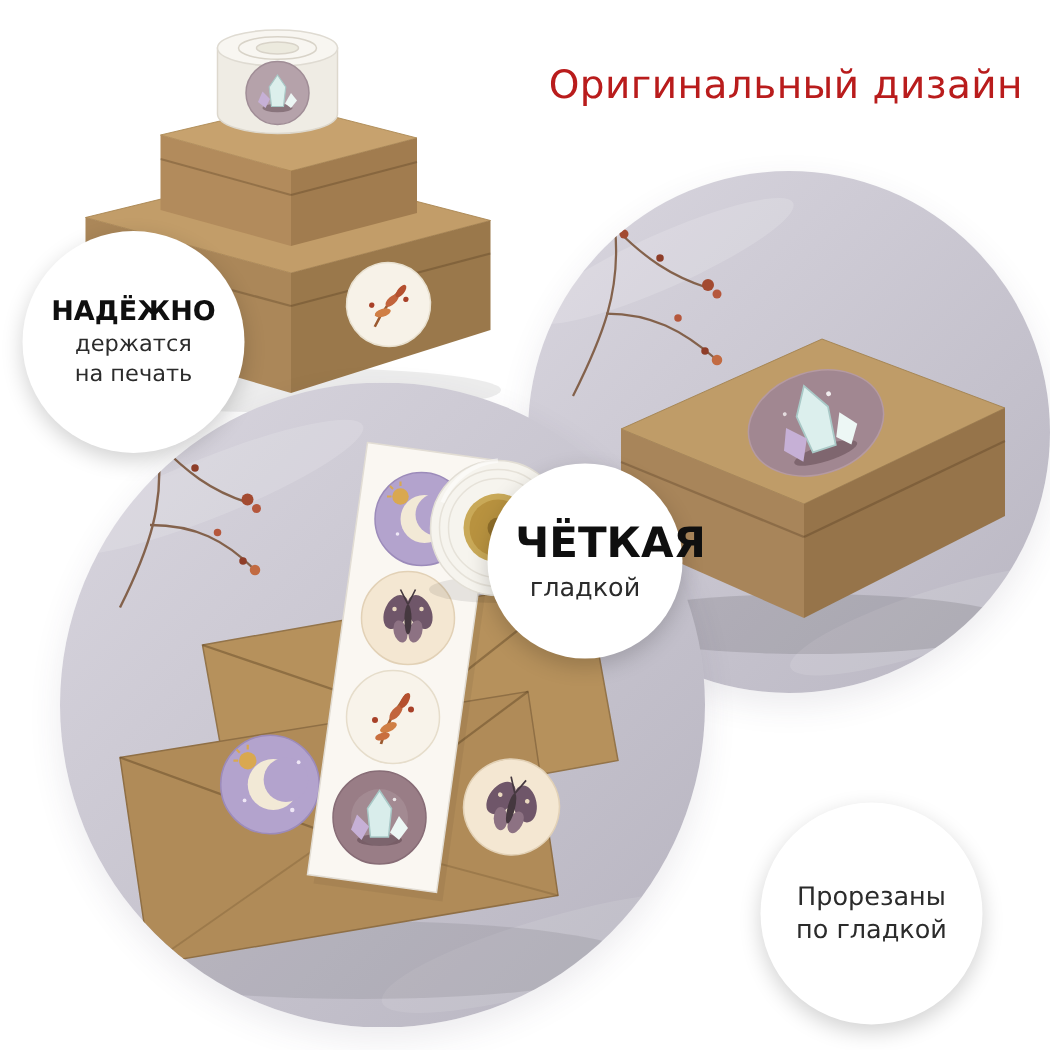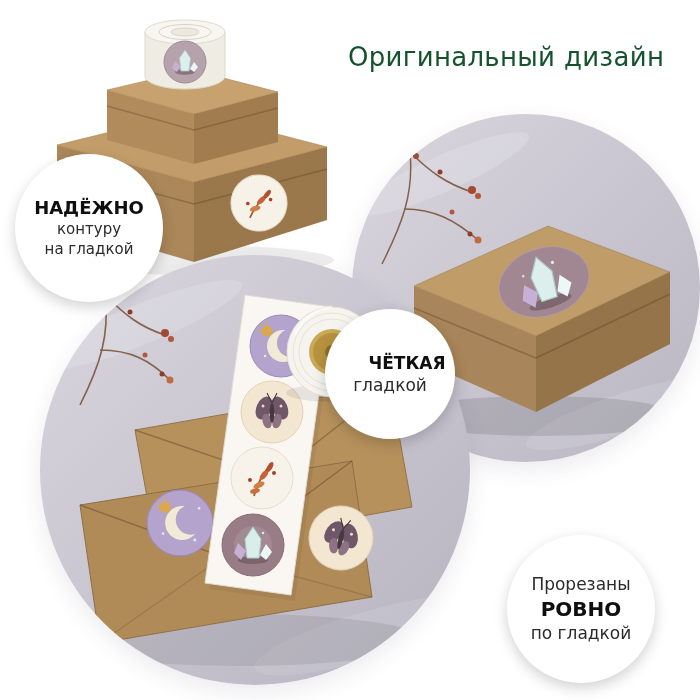--- a/index.html
+++ b/index.html
@@ -8,25 +8,25 @@
   .abs{position:absolute;}
   .circle-photo{border-radius:50%;overflow:hidden;box-shadow:0 8px 22px rgba(70,60,90,.10);}
   .badge{background:#ffffff;border-radius:50%;box-shadow:0 5px 14px rgba(0,0,0,.18);
          display:flex;flex-direction:column;align-items:center;justify-content:center;
          text-align:left;color:#2b2b2b;z-index:6;}
   .badge div{line-height:1.32;}
   .badge .em{font-weight:bold;color:#0f0f0f;}
   #badge-adhesion{left:15px;top:154px;width:148px;height:148px;font-size:15px;}
   #badge-adhesion .em{font-size:18px;}
   #badge-print{left:325px;top:309px;width:130px;height:130px;font-size:17px;}
-  #badge-print .em{font-size:17px;margin-left:34px;}
+  #badge-print .em{font-size:28px;margin-left:34px;}
   #badge-cut{left:507px;top:535px;width:148px;height:148px;font-size:17px;}
   #badge-cut .em{font-size:20px;}
-  #title{left:348px;top:40px;width:334px;text-align:left;padding-right:4px;
-         color:#14532d;font-size:26px;line-height:1.38;letter-spacing:.3px;z-index:1;}
+  #title{left:348px;top:40px;width:334px;text-align:right;padding-right:4px;
+         color:#b91c1c;font-size:26px;line-height:1.38;letter-spacing:.3px;z-index:1;}
   #photo-boxes{left:22px;top:0;z-index:1;}
   #circle-box{left:352px;top:114px;width:348px;height:348px;z-index:1;}
   #circle-env{left:40px;top:255px;width:430px;height:430px;z-index:2;}
 </style>
 </head>
 <body>
 
 <div id="app">
 
   <svg id="photo-boxes" class="abs" width="320" height="285" viewBox="0 0 320 285">
@@ -230,28 +230,27 @@
         <circle cx="292" cy="97" r="23" fill="#c9a958"></circle>
         <circle cx="292" cy="97" r="19" fill="#b8923f"></circle>
         <circle cx="292" cy="97" r="7" fill="#8f6e2a"></circle>
         <path d="M255,80 A45,45 0 0 1 292,52" stroke="#ffffff" stroke-width="3" opacity="0.5" fill="none"></path>
       </g>
     </svg>
   </div>
 
   <div id="badge-adhesion" class="badge abs">
     <div class="em">НАДЁЖНО</div>
-    <div>контуру</div>
-    <div>на гладкой</div>
+    <div>держатся</div>
+    <div>на печать</div>
   </div>
 
   <div id="badge-print" class="badge abs">
     <div class="em">ЧЁТКАЯ</div>
     <div>гладкой</div>
   </div>
 
   <div id="badge-cut" class="badge abs">
     <div>Прорезаны</div>
-    <div class="em">РОВНО</div>
     <div>по гладкой</div>
   </div>
 
 </div>
 
 </body></html>

